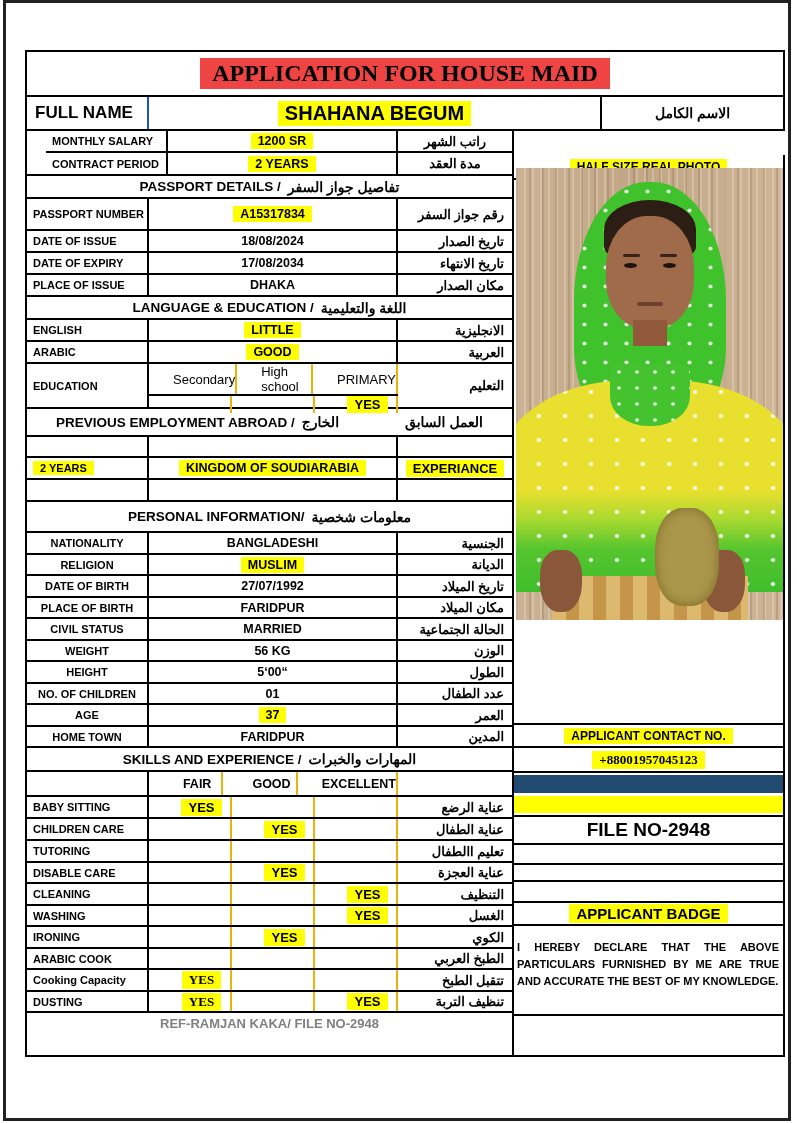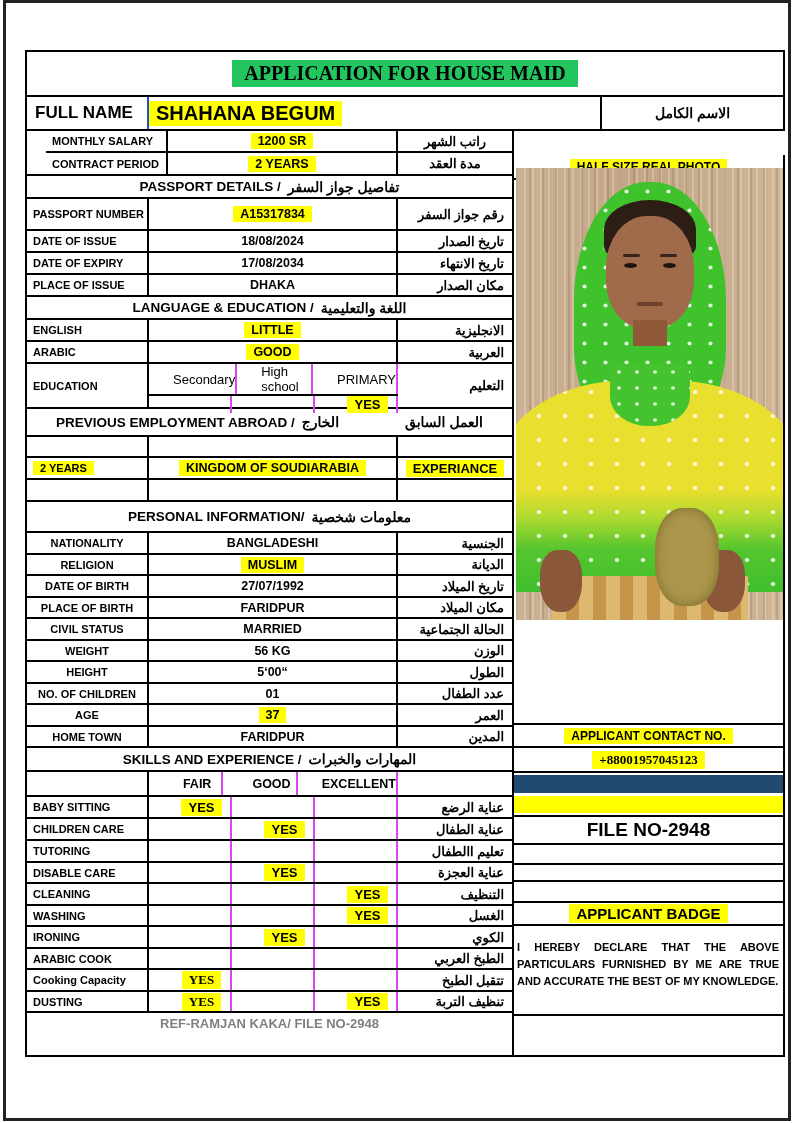--- a/index.html
+++ b/index.html
@@ -11,40 +11,40 @@
   .h21{height:21px}.h22{height:22px}.h23{height:23px}.h24{height:24px}.h25{height:25px}
   .h28{height:28px}.h31{height:31px}.h32{height:32px}.h45{height:45px}
   .cl{width:122px;border-right:2px solid #000;display:flex;align-items:center;
       padding-left:6px;font-weight:bold;font-size:11px;}
   .cl.cc{justify-content:center;padding-left:0;}
   .cv{flex:1;border-right:2px solid #000;display:flex;align-items:center;justify-content:center;
       font-weight:bold;font-size:12.5px;}
   .car{width:114px;display:flex;align-items:center;justify-content:flex-end;
        padding-right:8px;font-weight:bold;font-size:13px;}
   .car.ctr{justify-content:center;padding-right:0;}
-  .c3{flex:1;border-right:2px solid #d946ef;display:flex;align-items:center;justify-content:center;
+  .c3{flex:1;border-right:2px solid #eab308;display:flex;align-items:center;justify-content:center;
       font-size:13px;padding-left:24px;}
   .hdr{justify-content:center;align-items:center;display:flex;font-weight:bold;font-size:13.5px;gap:7px;}
   .hdr .ar{font-size:14px;}
   .hl{background:#ffff00;padding:1px 7px;font-weight:bold;}
   .hl:empty{display:none;}
   .serif{font-family:"Liberation Serif",serif;margin-top:43px;}
 
   
   #title-box{position:absolute;left:25px;top:50px;width:760px;height:47px;border:2px solid #000;
              display:flex;align-items:center;justify-content:center;}
-  #title-box .t{font-family:"Liberation Serif",serif;font-weight:bold;font-size:20px;
-                background:#22c55e;padding:2px 12px;}
+  #title-box .t{font-family:"Liberation Serif",serif;font-weight:bold;font-size:24px;
+                background:#ef4444;padding:2px 12px;}
 
   
   #row-fullname{position:absolute;left:25px;top:97px;width:760px;height:34px;border:2px solid #000;
                 border-top:none;display:flex;}
   #row-fullname .fn-l{width:122px;border-right:2px solid #1d4ed8;display:flex;align-items:center;
                       padding-left:8px;font-weight:bold;font-size:17px;}
-  #row-fullname .fn-v{flex:1;border-right:2px solid #000;display:flex;align-items:center;justify-content:flex-start;}
+  #row-fullname .fn-v{flex:1;border-right:2px solid #000;display:flex;align-items:center;justify-content:center;}
   #row-fullname .fn-v .hl{font-size:20px;}
   #row-fullname .fn-a{width:181px;display:flex;align-items:center;justify-content:center;
                       font-weight:bold;font-size:14px;}
 
   
   #top-left{position:absolute;left:25px;top:131px;width:489px;height:45px;
             border:2px solid #000;border-top:none;display:flex;flex-direction:column;}
   #top-left .lrow{height:22px;margin-left:19px;}
   #top-left .lrow:last-child{border-bottom:none;flex:1;}
 

